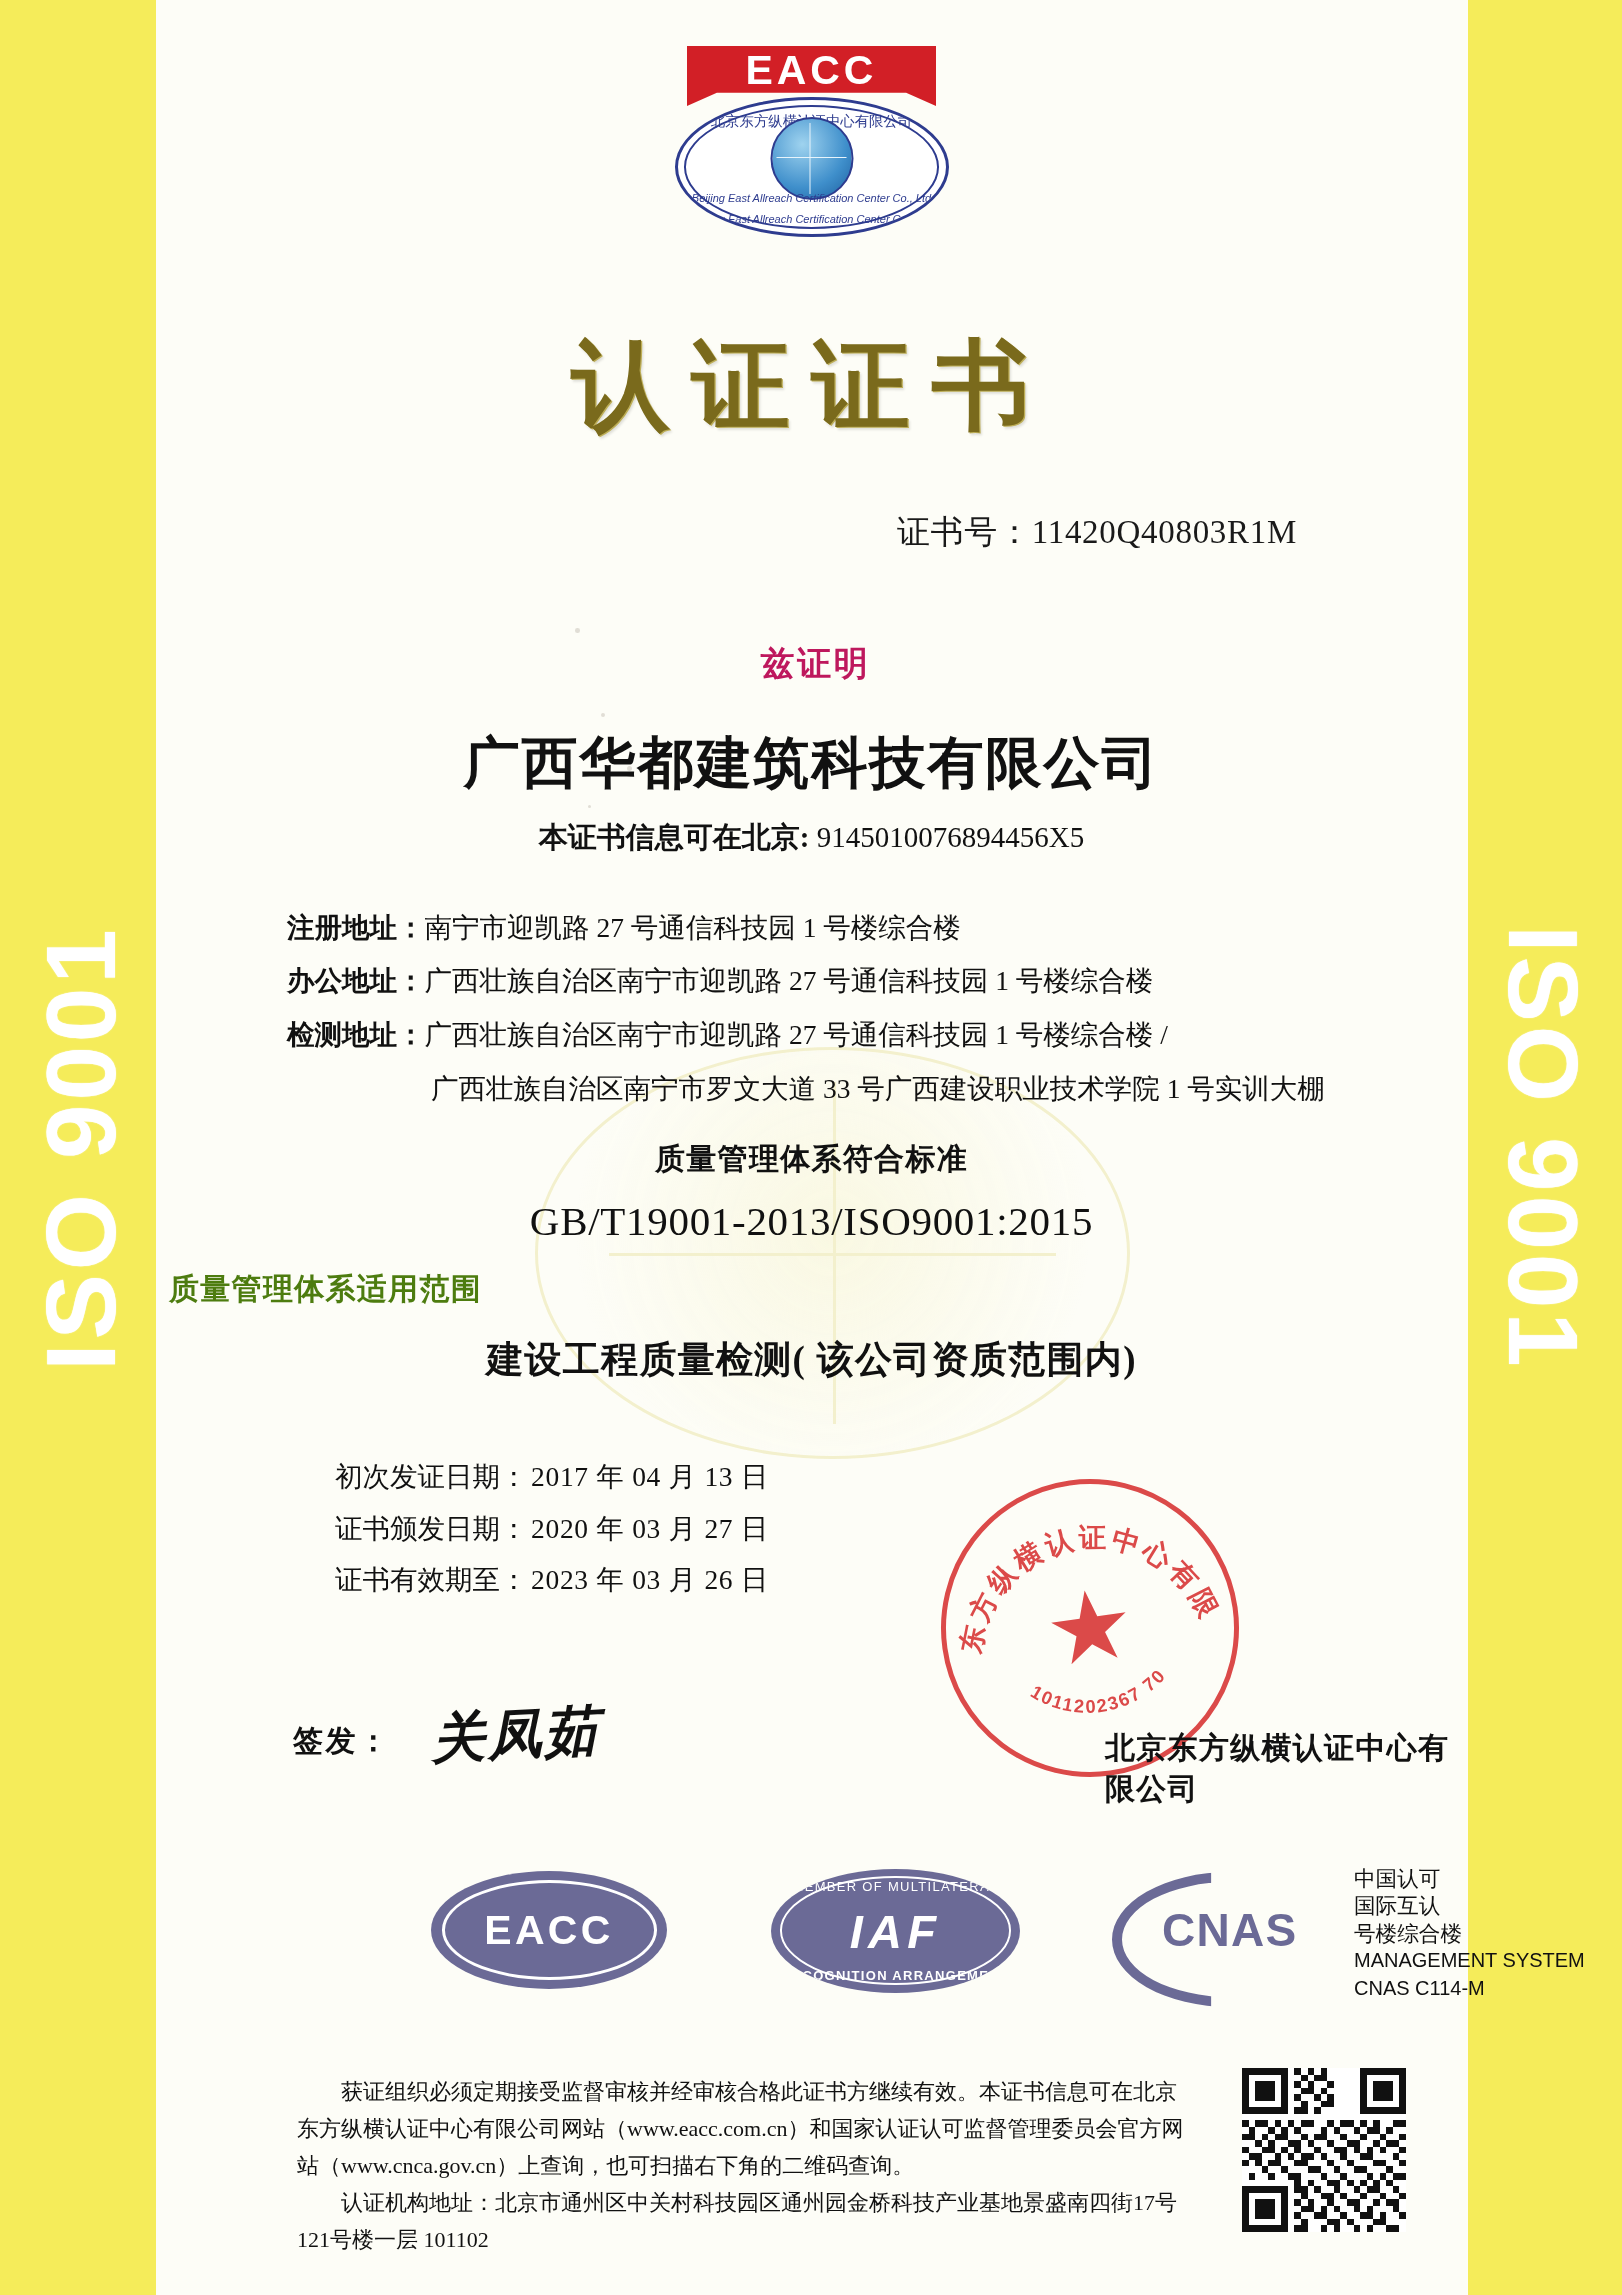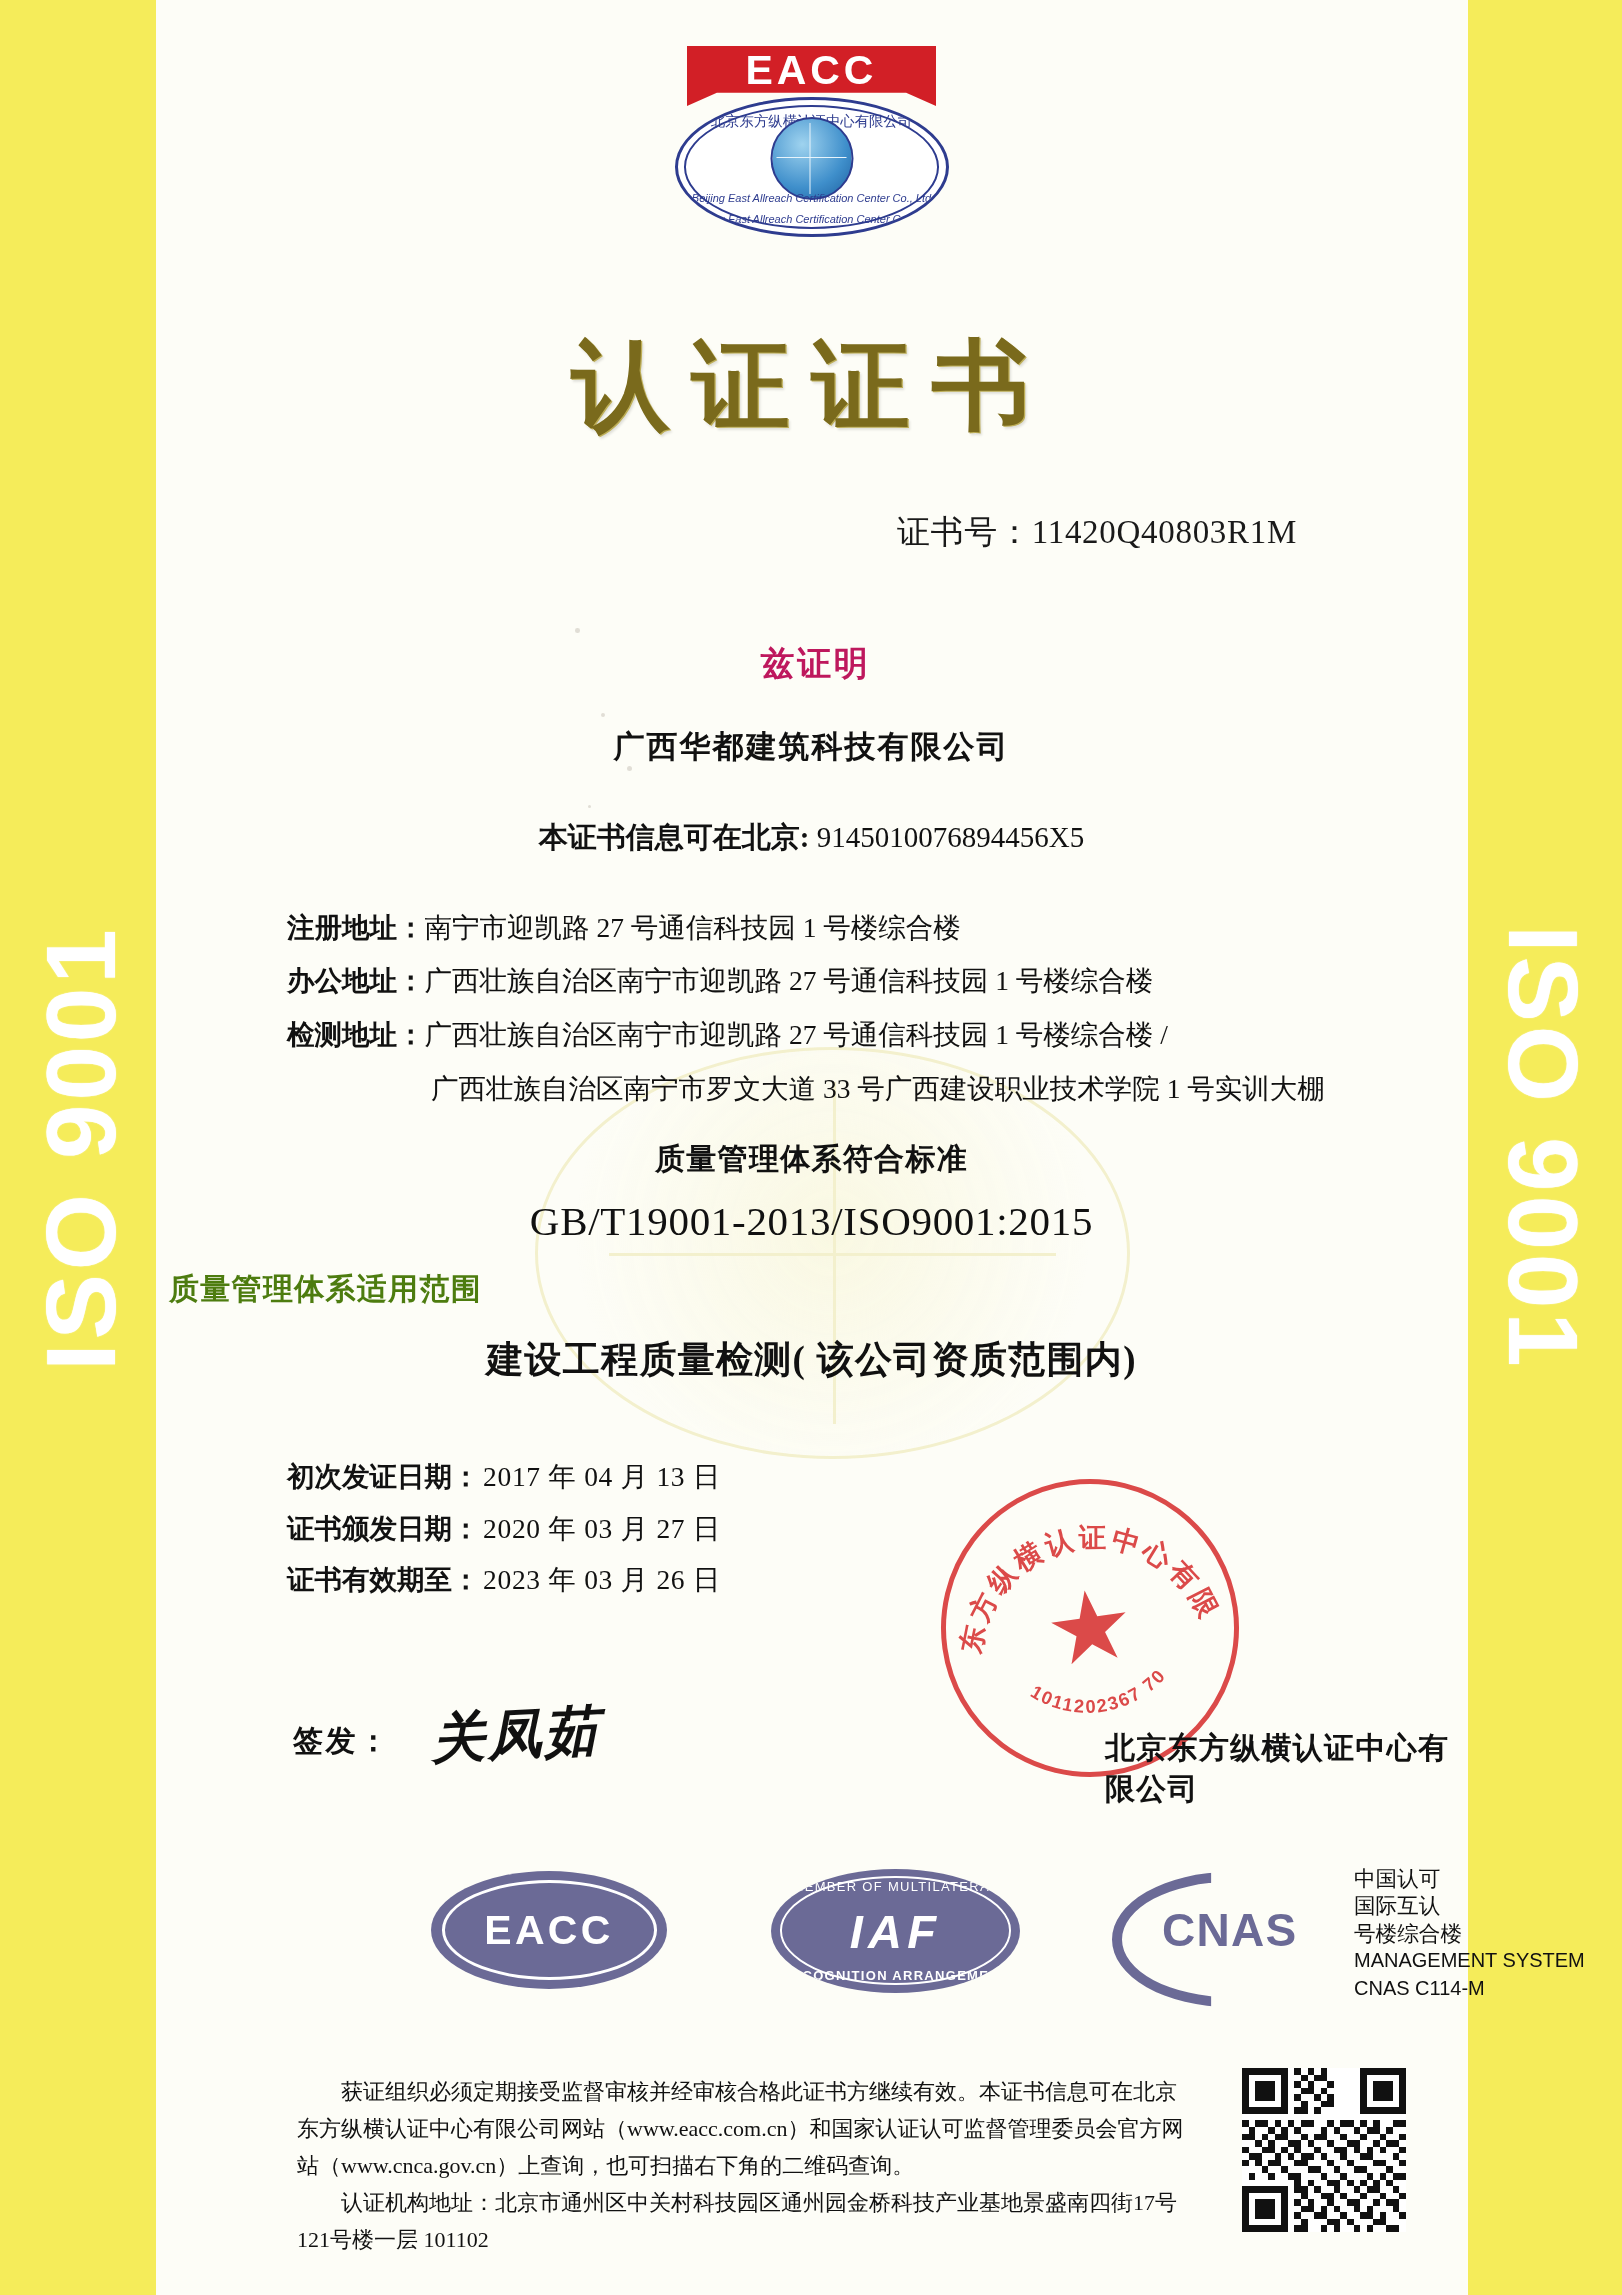--- a/index.html
+++ b/index.html
@@ -240,21 +240,21 @@
     font-weight: bold;
     color: #be185d;
     letter-spacing: 2.6px;
   }
   .company {
     position: absolute;
     top: 726px;
     left: 0;
     width: 100%;
     text-align: center;
-    font-size: 31px;
+    font-size: 56px;
     font-weight: bold;
     color: #111;
     letter-spacing: 2px;
   }
   .credit-code {
     position: absolute;
     top: 818px;
     left: 0;
     width: 100%;
     text-align: center;
@@ -323,21 +323,22 @@
   }
   .date-row {
     display: flex;
     align-items: baseline;
     margin-bottom: 15.7px;
     font-size: 27.5px;
     color: #111;
   }
   .date-row .d-lbl {
     width: 196px;
-    font-weight: bold;
+    font-weight: normal;
+    margin-left: 48px;
   }
   .date-row .d-val {
     font-family: "Liberation Serif", serif;
     letter-spacing: 0.7px;
   }
 
   
   .sig-label {
     position: absolute;
     top: 1721px;

